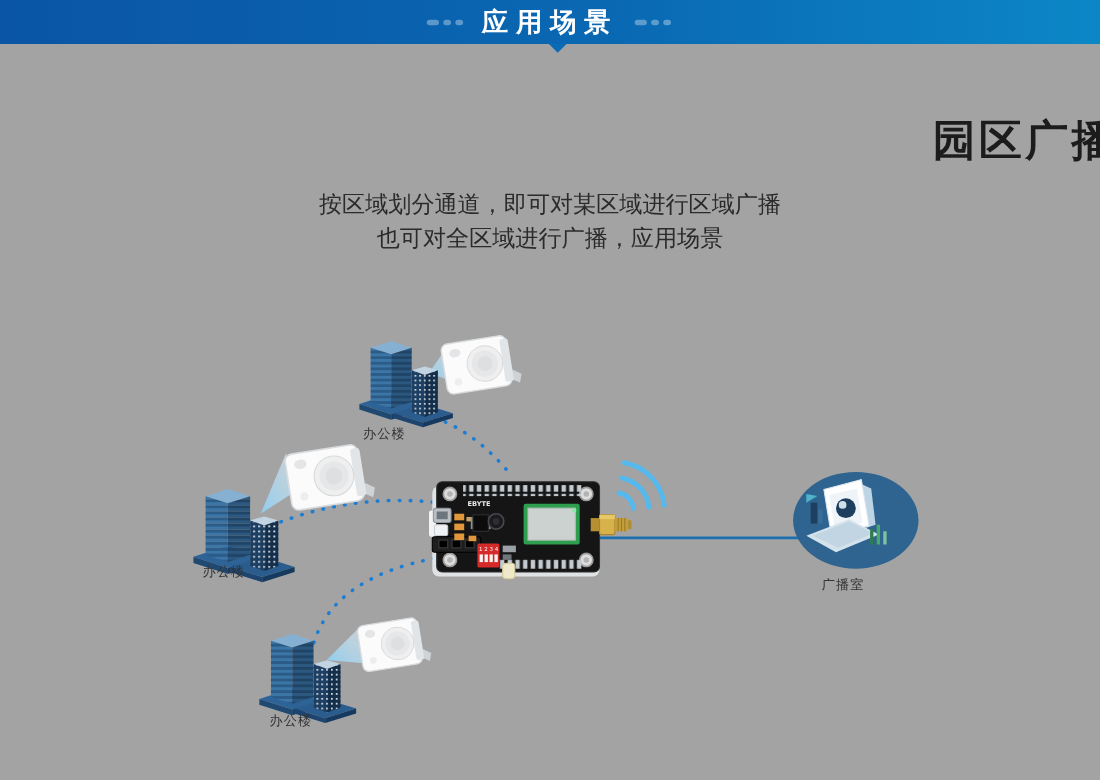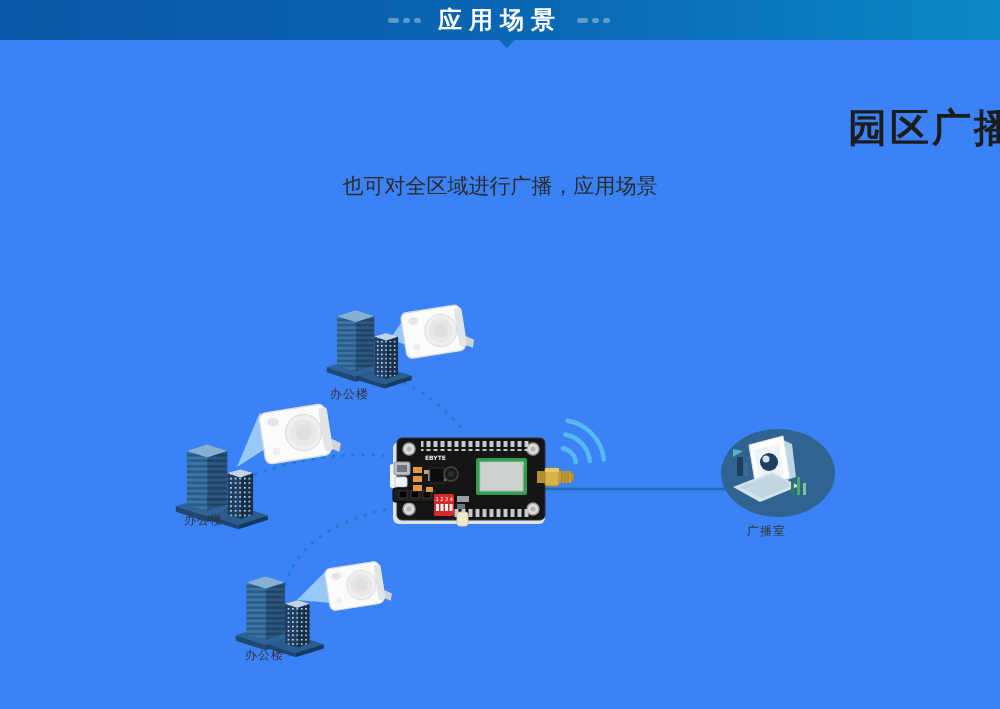--- a/index.html
+++ b/index.html
@@ -1,16 +1,16 @@
 <!DOCTYPE html>
 <html><head>
 <meta charset="utf-8">
 <style>
   html,body{margin:0;padding:0;background:#fff;}
-  .page{position:relative;width:1000px;height:709px;background:#3b82f6;overflow:hidden;
+  .page{position:relative;width:1000px;height:709px;background:#a3a3a3;overflow:hidden;
         font-family:"DejaVu Sans","Liberation Sans",sans-serif;}
   
   .topbar{position:absolute;left:0;top:0;width:1000px;height:40px;
           background:linear-gradient(90deg,#0a55a5 0%,#0a68b3 55%,#0c87c6 100%);}
   .topbar-title{position:absolute;left:0;top:0;width:100%;height:40px;line-height:40px;
           text-align:center;color:#ffffff;font-size:24px;font-weight:700;letter-spacing:7px;margin:0;}
   .dash-group{position:absolute;top:18px;display:flex;gap:4px;}
   .dash-group i{display:block;height:5px;border-radius:2.5px;background:rgba(255,255,255,.34);}
   .dash-group i.d1{width:11px}.dash-group i.d2{width:7px}.dash-group i.d3{width:7px}
   .dash-left{left:388px}.dash-right{left:577px}
@@ -44,20 +44,21 @@
     <span class="dash-group dash-right">
         <i class="d1"></i>
         <i class="d2"></i>
         <i class="d3"></i>
       </span>
   </div>
   <div class="tri"></div>
 
   <div class="big-title">园区广播</div>
   <div class="desc">
+    <div>按区域划分通道，即可对某区域进行区域广播</div>
     <div>也可对全区域进行广播，应用场景</div>
   </div>
 
   <svg class="diagram-svg" viewBox="0 0 1000 709">
     <defs>
       <pattern id="stripeL" width="8" height="6" patternUnits="userSpaceOnUse">
         <rect width="8" height="3" fill="#3c76a6"></rect>
           <rect y="3" width="8" height="3" fill="#2b5c88"></rect>
       </pattern>
       <pattern id="stripeR" width="8" height="6" patternUnits="userSpaceOnUse">

